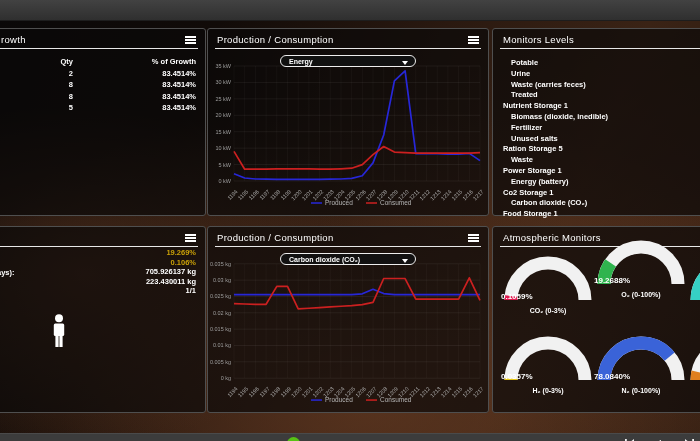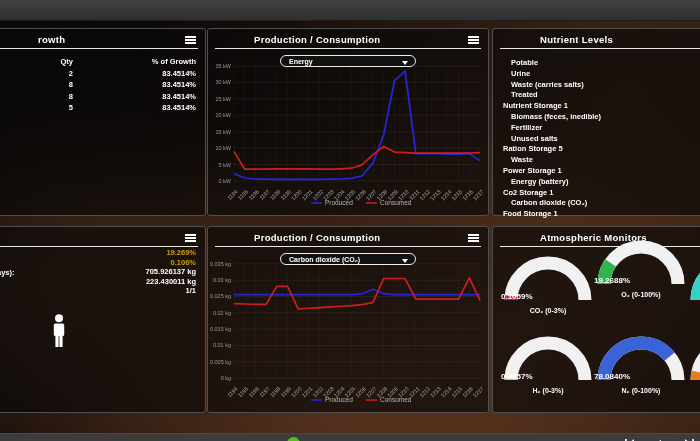--- a/index.html
+++ b/index.html
@@ -7,21 +7,21 @@
        font-family:"Liberation Sans",sans-serif;-webkit-font-smoothing:antialiased;}
   .bg{position:absolute;inset:0;
     background:
       radial-gradient(ellipse 420px 260px at 12% 62%, rgba(99,58,35,.55), transparent 65%),
       radial-gradient(ellipse 720px 430px at 52% 90%, rgba(112,65,38,.60), transparent 68%),
       radial-gradient(ellipse 520px 310px at 97% 56%, rgba(90,51,30,.45), transparent 70%),
       linear-gradient(112deg,#0a0808 0%,#110b08 26%,#2a1910 52%,#3a2315 75%,#2b1a10 100%);}
   .toolbar{position:absolute;left:0;top:0;width:700px;height:20px;
     background:linear-gradient(#424242,#2f2f2f);border-bottom:1px solid #1d1d1d;}
   .panel{position:absolute;background:rgba(10,9,9,.68);border:1px solid #4f4f4f;border-radius:3px;}
-  .ptitle{position:absolute;top:5px;font-size:9.5px;font-weight:bold;color:#fff;letter-spacing:.3px;white-space:nowrap;margin-left:37px;}
+  .ptitle{position:absolute;top:5px;font-size:9.5px;font-weight:normal;color:#fff;letter-spacing:.3px;white-space:nowrap;}
   .prule{position:absolute;left:7px;right:7px;top:19px;border-bottom:1px solid #e8e8e8;}
   .burger{position:absolute;top:7px;right:9px;width:11px;height:8px;cursor:pointer;}
   .burger span{display:block;width:11px;height:1.6px;background:#fff;margin-bottom:1.6px;}
   
   .gtable{position:absolute;left:0;right:0;top:27px;font-size:7.5px;font-weight:bold;color:#fff;}
   .grow{position:relative;height:11.5px;line-height:11.5px;}
   .grow .c1{position:absolute;right:132px;}
   .grow .c2{position:absolute;right:9px;text-align:right;}
   
   .selector{position:absolute;left:50%;transform:translateX(-50%);top:26px;width:136px;height:12px;
@@ -174,29 +174,29 @@
         <span></span>
         <span></span>
       </div>
     <div class="selector">
       <span>Energy</span>
       <span class="selarrow"></span>
     </div>
   </div>
 
   <div class="panel" style="left:492px;top:28px;width:216px;height:186px;">
-    <div class="ptitle" style="left:10px;">Nutrient Levels</div>
+    <div class="ptitle" style="left:10px;">Monitors Levels</div>
     <div class="prule"></div>
     <div class="slist" id="storage-list">
         <div class="sitem ind">Potable</div>
         <div class="sitem ind">Urine</div>
-        <div class="sitem ind">Waste (carries salts)</div>
+        <div class="sitem ind">Waste (carries feces)</div>
         <div class="sitem ind">Treated</div>
         <div class="sitem">Nutrient Storage 1</div>
-        <div class="sitem ind">Biomass (feces, inedible)</div>
+        <div class="sitem ind">Biomass (dioxide, inedible)</div>
         <div class="sitem ind">Fertilizer</div>
         <div class="sitem ind">Unused salts</div>
         <div class="sitem">Ration Storage 5</div>
         <div class="sitem ind">Waste</div>
         <div class="sitem">Power Storage 1</div>
         <div class="sitem ind">Energy (battery)</div>
         <div class="sitem">Co2 Storage 1</div>
         <div class="sitem ind">Carbon dioxide (CO₂)</div>
         <div class="sitem">Food Storage 1</div>
       </div>

